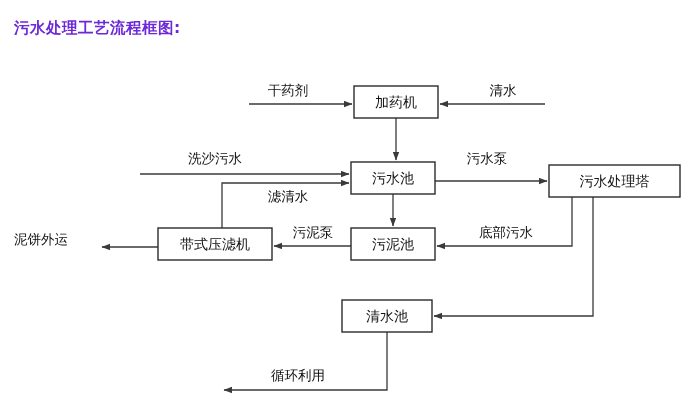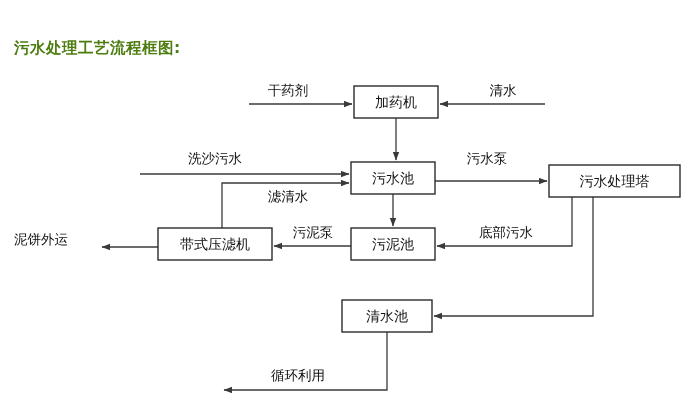--- a/index.html
+++ b/index.html
@@ -22,23 +22,22 @@
     width: 700px;
     height: 420px;
   }
   .page-title {
     position: absolute;
     left: 14px;
     top: 18px;
     font-size: 15.5px;
     font-weight: bold;
     letter-spacing: 0.5px;
-    color: #4d7c0f;
+    color: #6d28d9;
     white-space: nowrap;
-    margin-top: 20px;
   }
   svg.flow {
     position: absolute;
     left: 0;
     top: 0;
     width: 700px;
     height: 420px;
   }
   .box-rect {
     fill: #ffffff;

